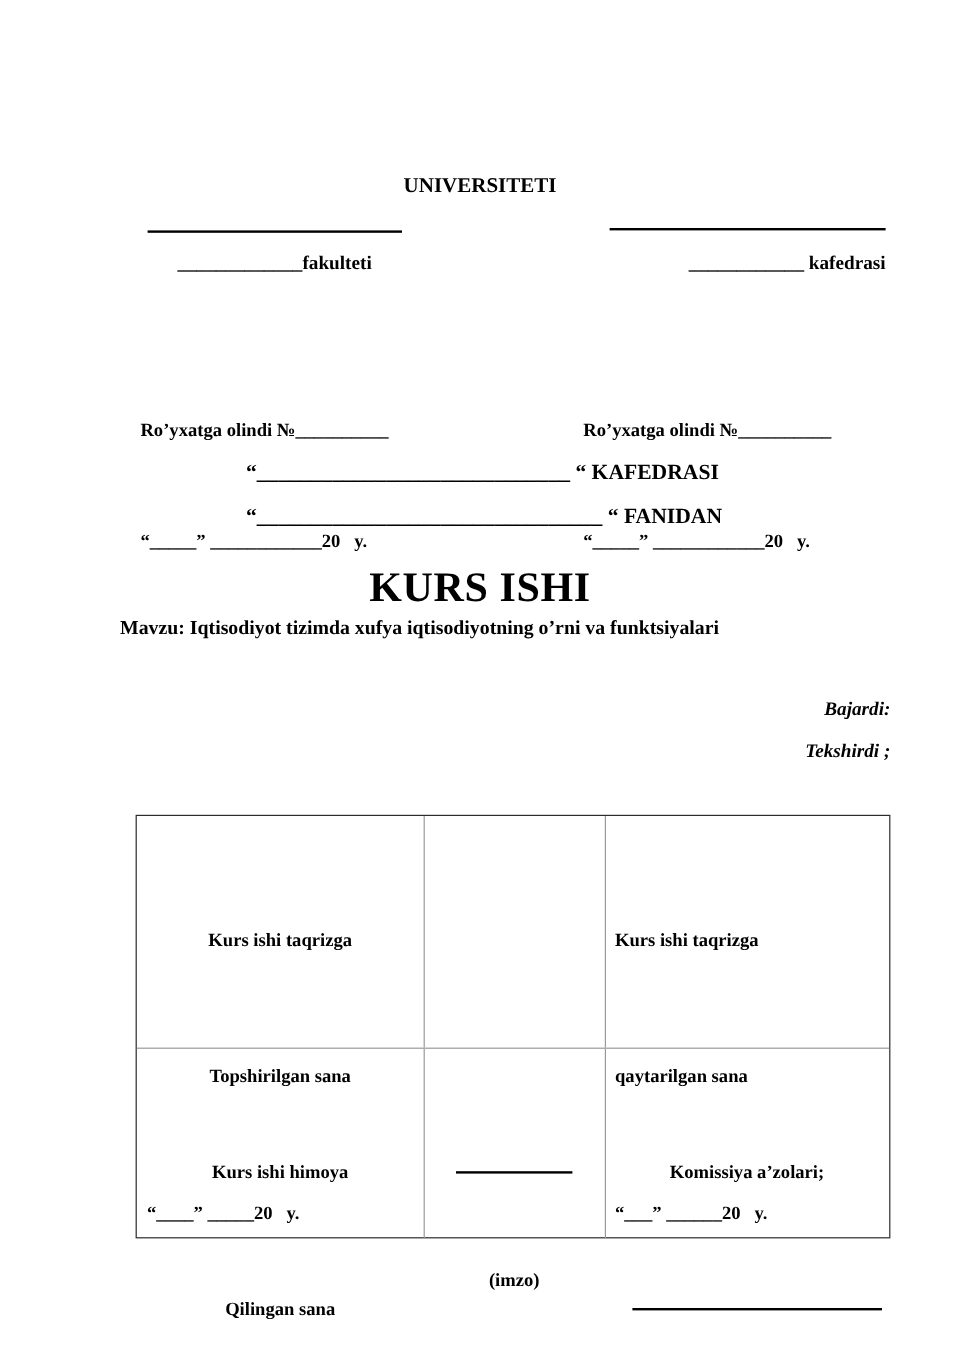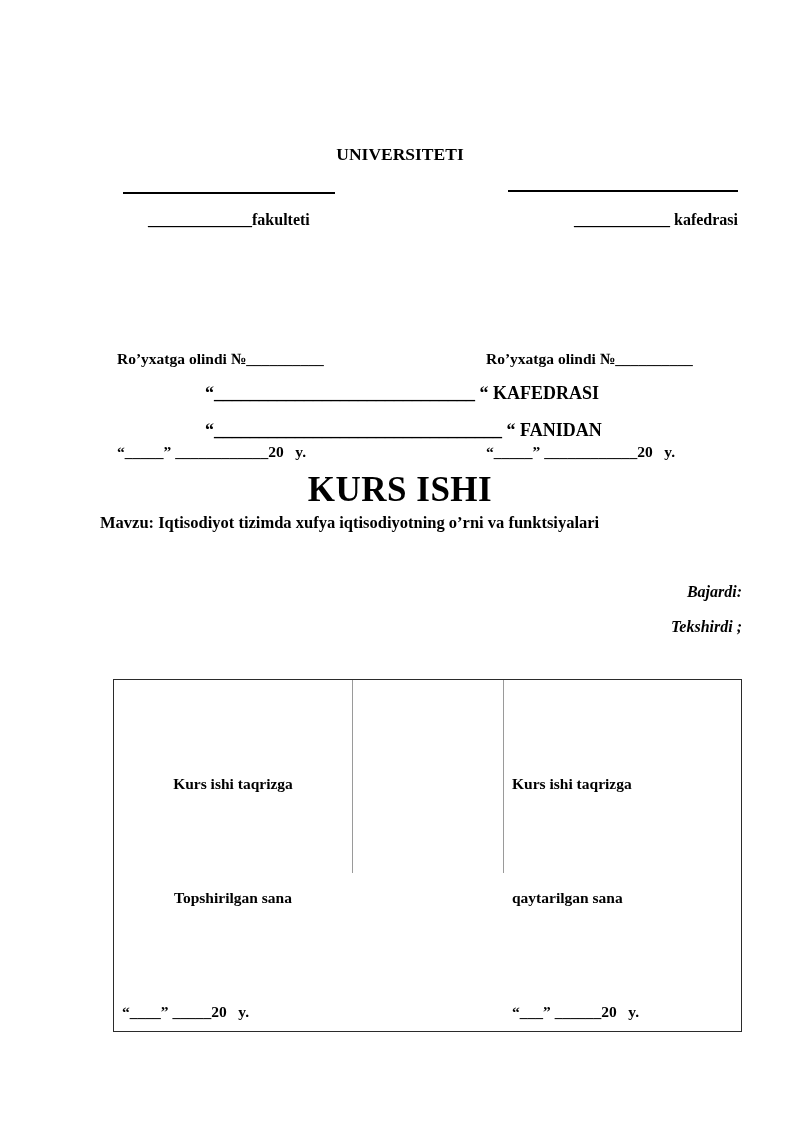--- a/index.html
+++ b/index.html
@@ -130,20 +130,21 @@
     left: 113px;
     top: 679px;
     width: 629px;
     height: 353px;
     border: 1.5px solid #2b2b2b;
     box-sizing: border-box;
   }
   .tbl-row {
     display: flex;
     box-sizing: border-box;
+    justify-content: center;
   }
   .row-top    { height: 193px; }
   .row-bottom { height: 159px; border-top: 1px solid #9a9a9a; }
 
   .cell {
     box-sizing: border-box;
     padding: 9px 8px 0 8px;
     font-weight: bold;
     font-size: 15.5px;
     line-height: 38px;
@@ -207,16 +208,34 @@
         <div class="dateline">“____” _____20   y.</div>
       </div>
       <div class="cell col-2"></div>
       <div class="cell col-3">
         <div>Kurs ishi taqrizga</div>
         <div>qaytarilgan sana</div>
         <div class="dateline">“___” ______20   y.</div>
       </div>
     </div>
 
+    <div class="tbl-row row-bottom">
+      <div class="cell col-1">
+        <div>Kurs ishi himoya</div>
+        <div>Qilingan sana</div>
+        
+      </div>
+      <div class="cell col-2">
+        <div class="sig-rule imzo-rule-1"></div>
+        <div class="imzo-label">(imzo)</div>
+        
+        
+      </div>
+      <div class="cell col-3 center">
+        <div>Komissiya a’zolari;</div>
+        <div class="sig-rule kom-rule-1"></div>
+        
+      </div>
+    </div>
 
   </div>
 
 </div>
 
 </body></html>

